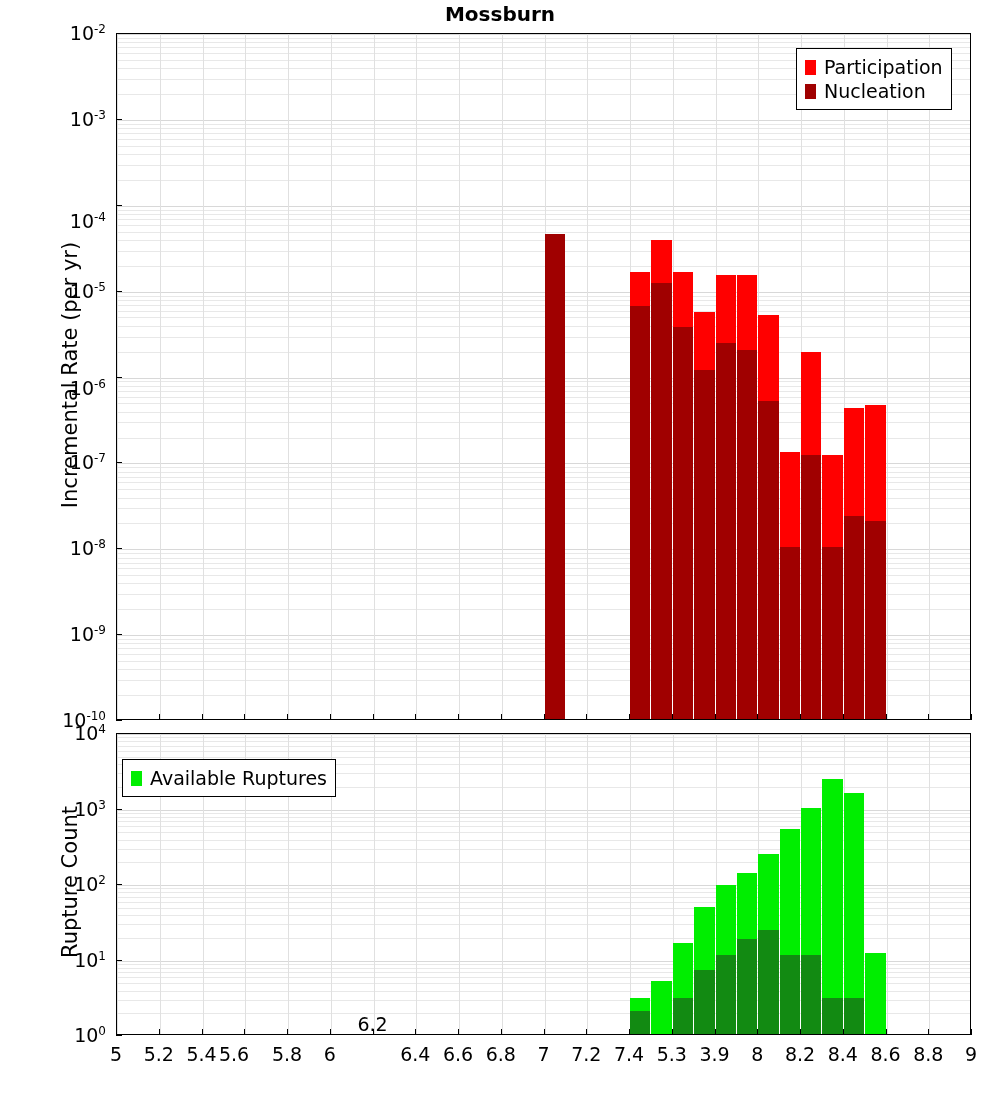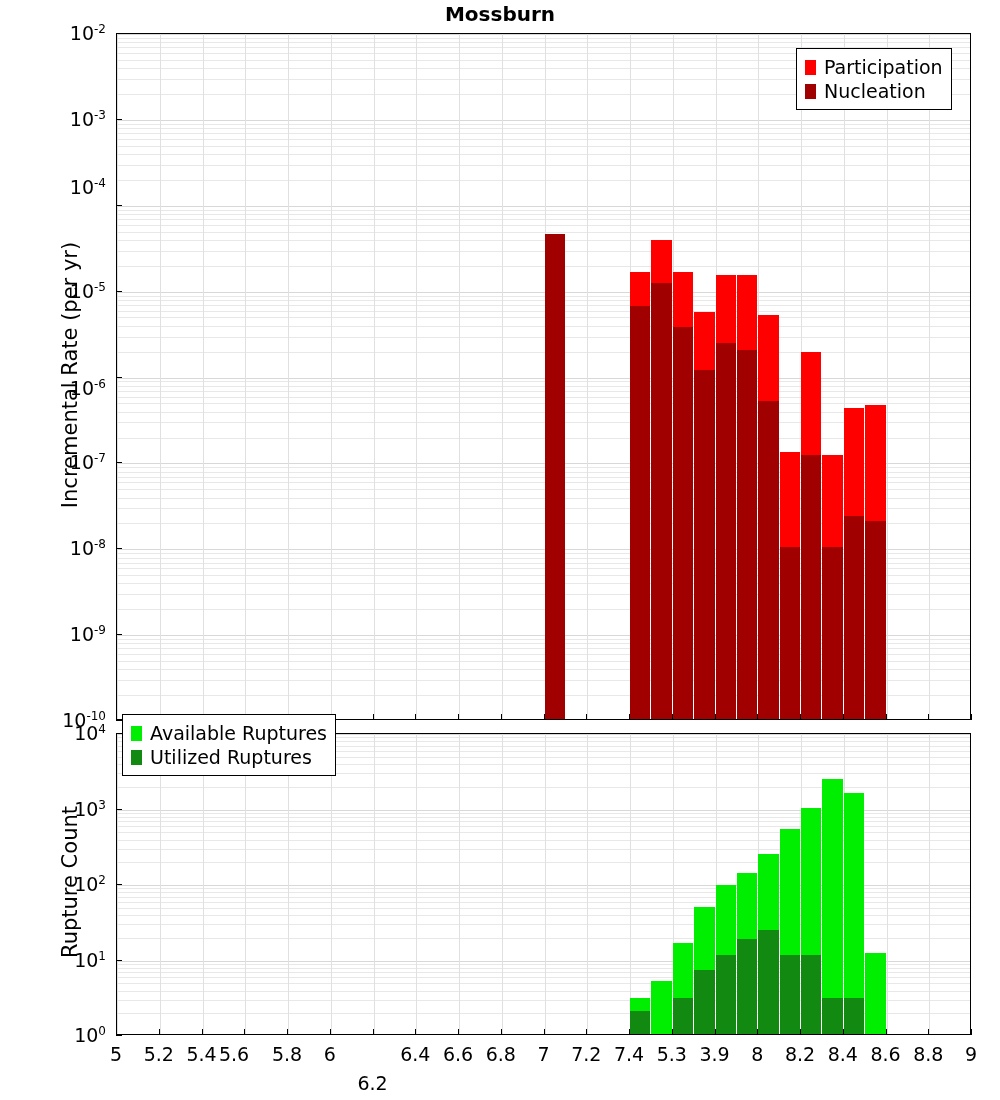--- a/index.html
+++ b/index.html
@@ -152,21 +152,21 @@
     margin-right: 8px;
     flex: 0 0 auto;
   }
   .legend-label {
     font-size: 19px;
     color: #000;
     white-space: nowrap;
     font-family: "DejaVu Sans", sans-serif;
   }
   #legend-top { left: 796px; top: 48px; }
-  #legend-bottom { left: 122px; top: 714px; text-align: right; }
+  #legend-bottom { left: 122px; top: 759px; text-align: right; }
 </style>
 </head>
 <body>
 
 <div class="figure">
 
   <div class="chart-title">Mossburn</div>
 
   <div class="axes" id="axes-top">
     <div class="gridlayer" id="grid-top">
@@ -299,21 +299,21 @@
       <div class="ytick" style="right: 894px; top: 634.125px;">10<sup>-9</sup></div>
       <div class="tickmark-y" style="left: 116px; top: 634.125px;"></div>
       <div class="ytick" style="right: 894px; top: 548.25px;">10<sup>-8</sup></div>
       <div class="tickmark-y" style="left: 116px; top: 548.25px;"></div>
       <div class="ytick" style="right: 894px; top: 462.375px;">10<sup>-7</sup></div>
       <div class="tickmark-y" style="left: 116px; top: 462.375px;"></div>
       <div class="ytick" style="right: 894px; top: 376.5px; margin-top: 11px;">10<sup>-6</sup></div>
       <div class="tickmark-y" style="left: 116px; top: 376.5px;"></div>
       <div class="ytick" style="right: 894px; top: 290.625px;">10<sup>-5</sup></div>
       <div class="tickmark-y" style="left: 116px; top: 290.625px;"></div>
-      <div class="ytick" style="right: 894px; top: 187px; margin-left: 36px;">10<sup>-4</sup></div>
+      <div class="ytick" style="right: 894px; top: 221px; margin-left: 36px;">10<sup>-4</sup></div>
       <div class="tickmark-y" style="left: 116px; top: 204.75px;"></div>
       <div class="ytick" style="right: 894px; top: 118.875px;">10<sup>-3</sup></div>
       <div class="tickmark-y" style="left: 116px; top: 118.875px;"></div>
       <div class="ytick" style="right: 894px; top: 33px;">10<sup>-2</sup></div>
       <div class="tickmark-y" style="left: 116px; top: 33px;"></div>
     </div>
   <div id="xticks-top">
       <div class="tickmark-x" style="left: 116px; top: 714px;"></div>
       <div class="tickmark-x" style="left: 158.75px; top: 714px;"></div>
       <div class="tickmark-x" style="left: 201.5px; top: 714px;"></div>
@@ -454,21 +454,21 @@
       <div class="xtick" style="left: 158.75px; top: 1043px;">5.2</div>
       <div class="tickmark-x" style="left: 201.5px; top: 1029px;"></div>
       <div class="xtick" style="left: 201.5px; top: 1043px;">5.4</div>
       <div class="tickmark-x" style="left: 244.25px; top: 1029px;"></div>
       <div class="xtick" style="left: 234px; top: 1043px;">5.6</div>
       <div class="tickmark-x" style="left: 287px; top: 1029px;"></div>
       <div class="xtick" style="left: 287px; top: 1043px;">5.8</div>
       <div class="tickmark-x" style="left: 329.75px; top: 1029px;"></div>
       <div class="xtick" style="left: 329.75px; top: 1043px;">6</div>
       <div class="tickmark-x" style="left: 372.5px; top: 1029px;"></div>
-      <div class="xtick" style="left: 372.5px; top: 1072px;">6.2</div>
+      <div class="xtick" style="left: 372.5px; top: 1013px;">6.2</div>
       <div class="tickmark-x" style="left: 415.25px; top: 1029px;"></div>
       <div class="xtick" style="left: 415.25px; top: 1043px;">6.4</div>
       <div class="tickmark-x" style="left: 458px; top: 1029px;"></div>
       <div class="xtick" style="left: 458px; top: 1043px;">6.6</div>
       <div class="tickmark-x" style="left: 500.75px; top: 1029px;"></div>
       <div class="xtick" style="left: 500.75px; top: 1043px;">6.8</div>
       <div class="tickmark-x" style="left: 543.5px; top: 1029px;"></div>
       <div class="xtick" style="left: 543.5px; top: 1043px;">7</div>
       <div class="tickmark-x" style="left: 586.25px; top: 1029px;"></div>
       <div class="xtick" style="left: 586.25px; top: 1043px;">7.2</div>
@@ -492,20 +492,16 @@
       <div class="xtick" style="left: 971px; top: 1043px;">9</div>
     </div>
 
   <div class="ylabel" id="ylabel-bottom" style="left: -60px; top: 870px; width: 260px; text-align: center; transform: rotate(-90deg);">Rupture Count</div>
 
   <div class="legend" id="legend-bottom">
     <div class="legend-row">
       <span class="legend-swatch" style="background:#00ee00"></span>
       <span class="legend-label">Available Ruptures</span>
     </div>
-    <div class="legend-row">
-      <span class="legend-swatch" style="background:#128a12"></span>
-      <span class="legend-label">Utilized Ruptures</span>
-    </div>
   </div>
 
 
 </div>
 
 </body></html>

